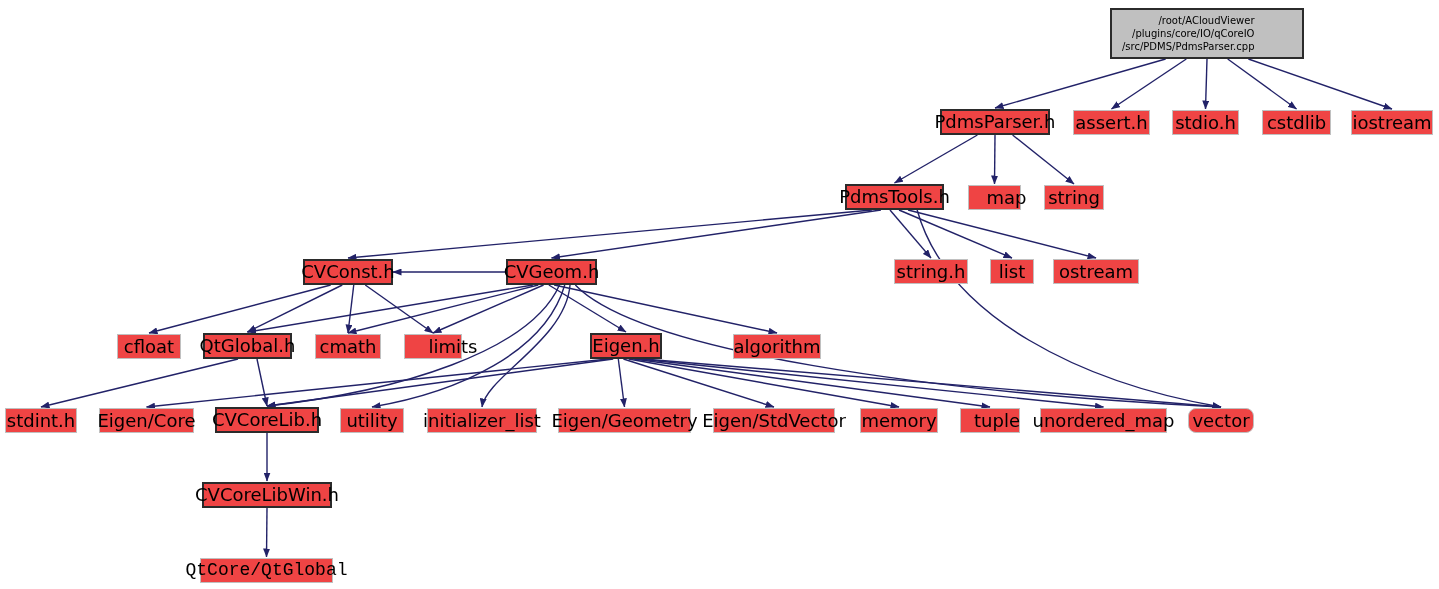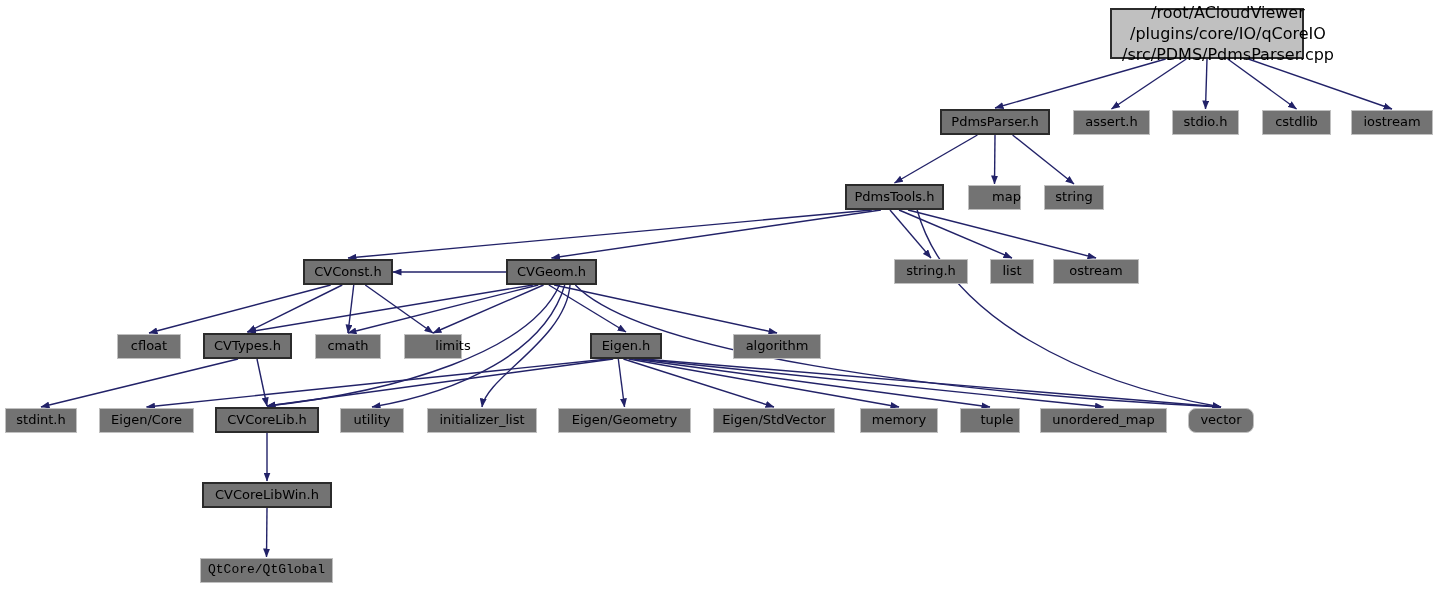--- a/index.html
+++ b/index.html
@@ -18,43 +18,43 @@
   #edge-layer {
     position: absolute;
     left: 0;
     top: 0;
     width: 1439px;
     height: 589px;
   }
   .node {
     position: absolute;
     box-sizing: border-box;
-    background: #737373;
+    background: #ef4444;
     border: 1px solid #c0c0c0;
     display: flex;
     align-items: center;
     justify-content: center;
-    font-size: 13px;
+    font-size: 18px;
     color: #000000;
     line-height: 1.28;
     white-space: pre;
     text-align: center;
     z-index: 2;
   }
   .node.bold-border {
     border: 2px solid #2b2b2b;
   }
   .node.root-node {
     background: #c0c0c0;
     border: 2px solid #2b2b2b;
-    text-align: center;
+    text-align: right;
     justify-content: flex-start;
     padding: 3px 8px 3px 10px;
     line-height: 1.32;
-    font-size: 16px;
+    font-size: 10px;
   }
   .node-label {
     display: block;
     white-space: pre;
   }
 </style>
 </head>
 <body>
 
 <div id="graph-root">
@@ -116,21 +116,21 @@
       <div class="node" style="left: 1351px; top: 110px; width: 82px; height: 25px;"><span class="node-label">iostream</span></div>
       <div class="node bold-border" style="left: 845px; top: 184px; width: 99px; height: 26px;"><span class="node-label">PdmsTools.h</span></div>
       <div class="node" style="left: 968px; top: 185px; width: 53px; height: 25px; padding-left: 24px;"><span class="node-label">map</span></div>
       <div class="node" style="left: 1044px; top: 185px; width: 60px; height: 25px;"><span class="node-label">string</span></div>
       <div class="node bold-border" style="left: 303px; top: 259px; width: 90px; height: 26px;"><span class="node-label">CVConst.h</span></div>
       <div class="node bold-border" style="left: 506px; top: 259px; width: 91px; height: 26px;"><span class="node-label">CVGeom.h</span></div>
       <div class="node" style="left: 894px; top: 259px; width: 74px; height: 25px;"><span class="node-label">string.h</span></div>
       <div class="node" style="left: 990px; top: 259px; width: 44px; height: 25px;"><span class="node-label">list</span></div>
       <div class="node" style="left: 1053px; top: 259px; width: 86px; height: 25px;"><span class="node-label">ostream</span></div>
       <div class="node" style="left: 117px; top: 334px; width: 64px; height: 25px;"><span class="node-label">cfloat</span></div>
-      <div class="node bold-border" style="left: 203px; top: 333px; width: 89px; height: 26px;"><span class="node-label">CVTypes.h</span></div>
+      <div class="node bold-border" style="left: 203px; top: 333px; width: 89px; height: 26px;"><span class="node-label">QtGlobal.h</span></div>
       <div class="node" style="left: 315px; top: 334px; width: 66px; height: 25px;"><span class="node-label">cmath</span></div>
       <div class="node" style="left: 404px; top: 334px; width: 58px; height: 25px; padding-left: 40px;"><span class="node-label">limits</span></div>
       <div class="node bold-border" style="left: 590px; top: 333px; width: 72px; height: 26px;"><span class="node-label">Eigen.h</span></div>
       <div class="node" style="left: 733px; top: 334px; width: 88px; height: 25px;"><span class="node-label">algorithm</span></div>
       <div class="node" style="left: 5px; top: 408px; width: 72px; height: 25px;"><span class="node-label">stdint.h</span></div>
       <div class="node" style="left: 99px; top: 408px; width: 95px; height: 25px;"><span class="node-label">Eigen/Core</span></div>
       <div class="node bold-border" style="left: 215px; top: 407px; width: 104px; height: 26px;"><span class="node-label">CVCoreLib.h</span></div>
       <div class="node" style="left: 340px; top: 408px; width: 64px; height: 25px;"><span class="node-label">utility</span></div>
       <div class="node" style="left: 427px; top: 408px; width: 110px; height: 25px;"><span class="node-label">initializer_list</span></div>
       <div class="node" style="left: 558px; top: 408px; width: 133px; height: 25px;"><span class="node-label">Eigen/Geometry</span></div>

